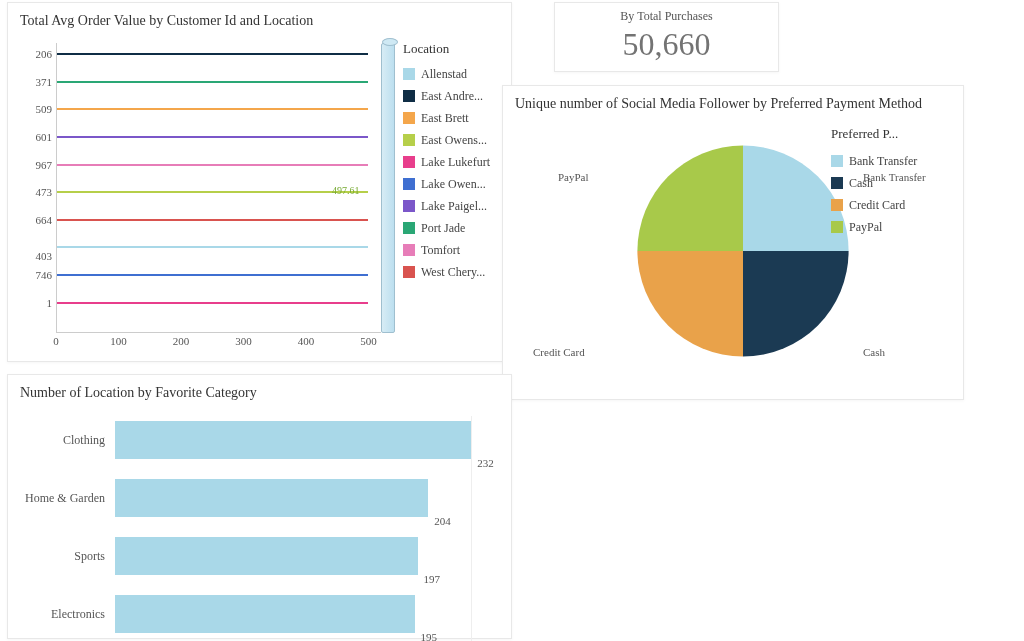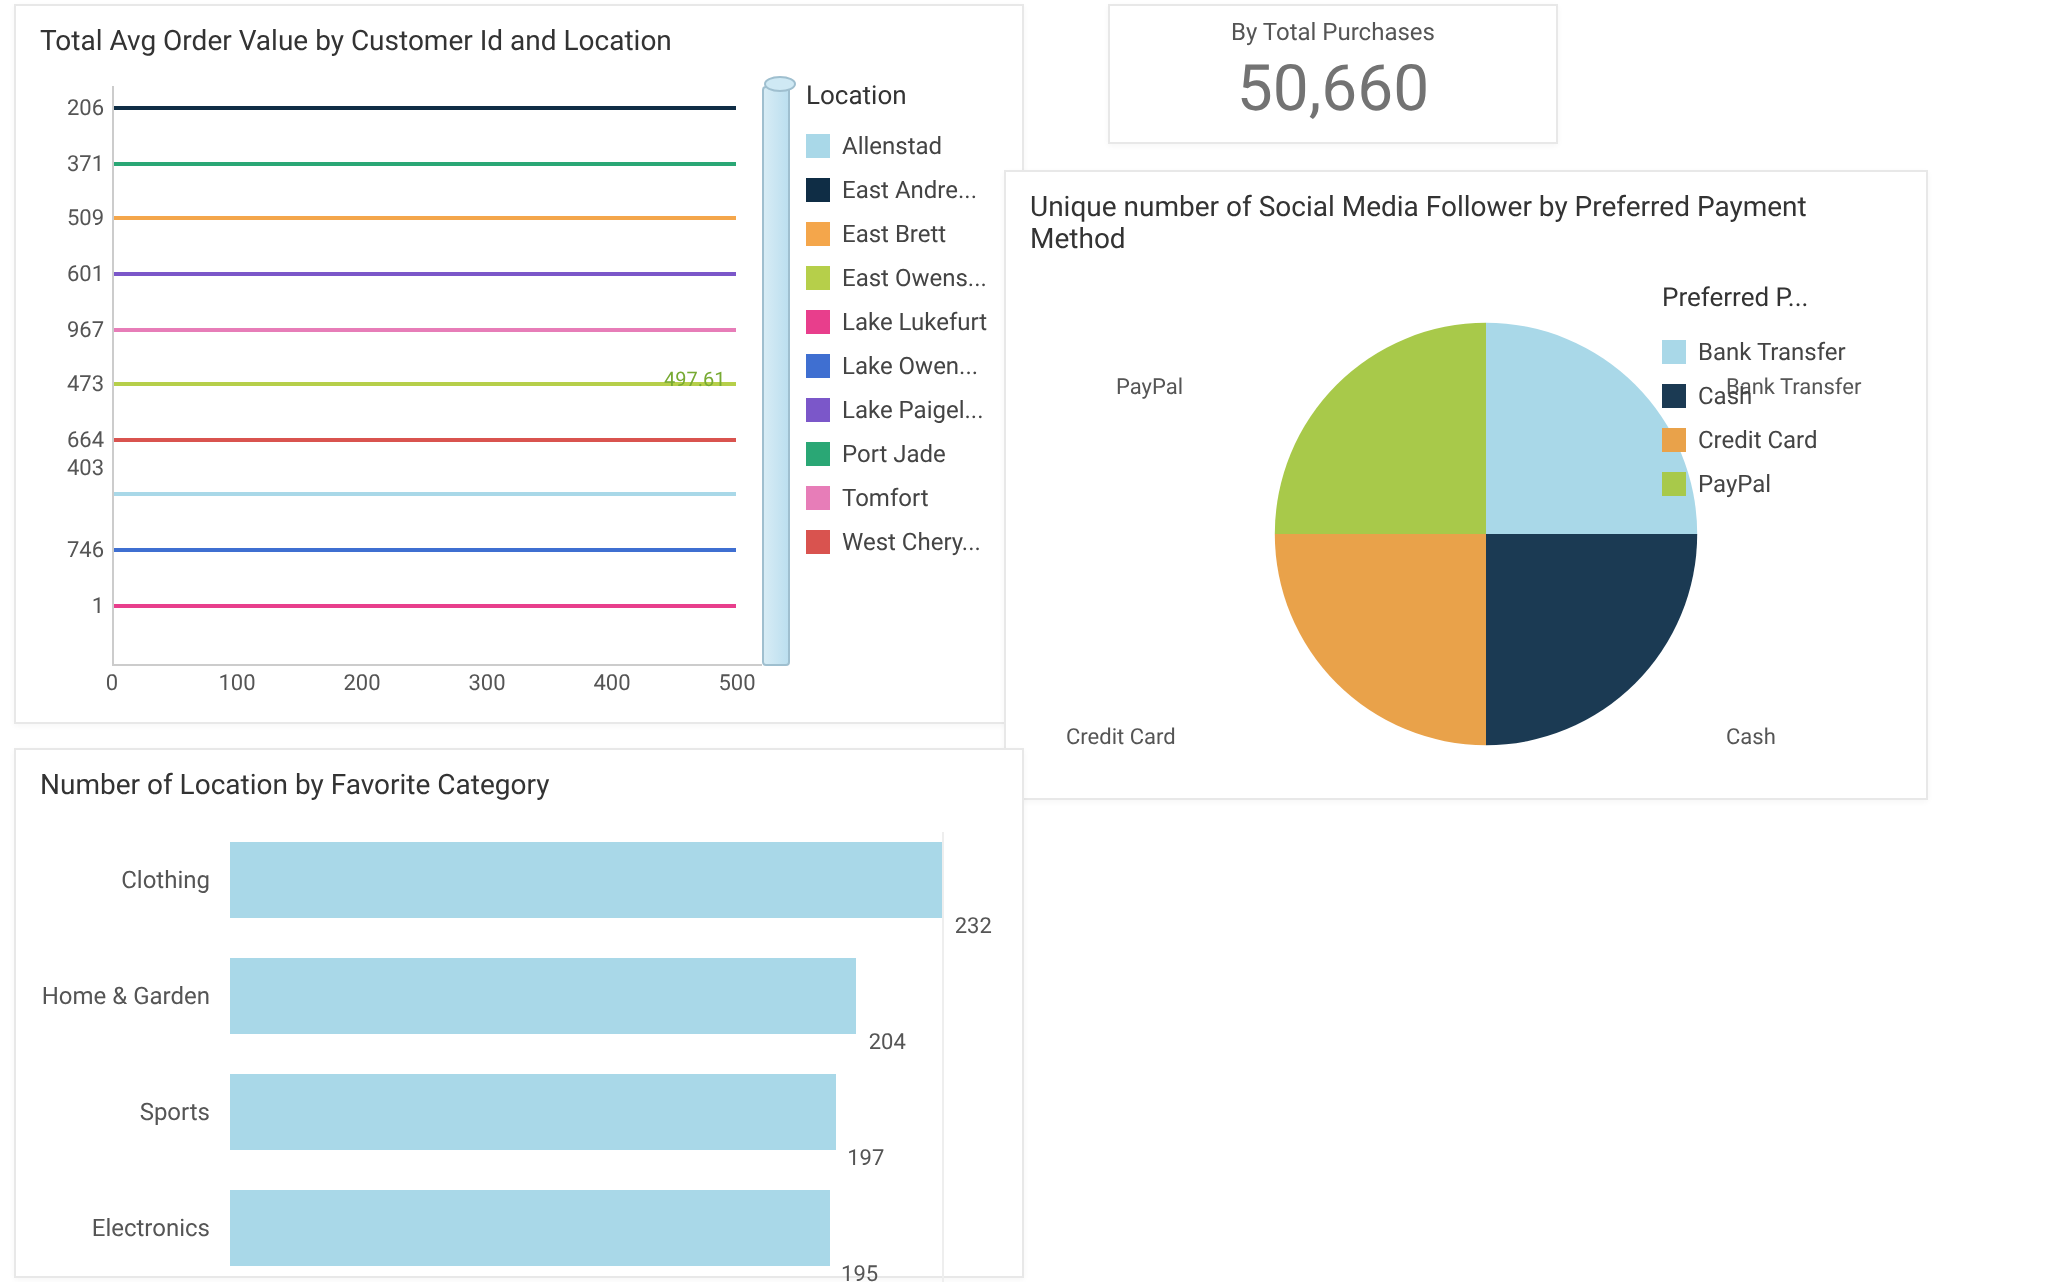--- a/index.html
+++ b/index.html
@@ -10,20 +10,21 @@
     color: #333;
     width: 1024px;
     height: 641px;
     overflow: hidden;
   }
   .panel {
     position: absolute;
     background: #fff;
     border: 1px solid #e8e8e8;
     box-shadow: 0 1px 3px rgba(0,0,0,0.04);
+    font-family: Liberation Serif, serif;
   }
   .title {
     font-size: 14px;
     font-weight: 400;
     color: #333;
     padding: 10px 12px 4px 12px;
   }
   
   #kpi { left: 554px; top: 2px; width: 225px; height: 70px; text-align:center; }
   #kpi .kpi-label { font-size: 12px; color:#555; padding-top:6px; }
@@ -73,21 +74,21 @@
   <div class="title">Total Avg Order Value by Customer Id and Location</div>
   <div class="lines-body">
     <div class="plot-y" id="lines-y">
         <span style="top: 11.0476px;">206</span>
         <span style="top: 38.6667px;">371</span>
         <span style="top: 66.2857px;">509</span>
         <span style="top: 93.9048px;">601</span>
         <span style="top: 121.524px;">967</span>
         <span style="top: 149.143px; text-align: right;">473</span>
         <span style="top: 176.762px;">664</span>
-        <span style="top: 191px; text-align: right;">403</span>
+        <span style="top: 213px; text-align: right;">403</span>
         <span style="top: 232px;">746</span>
         <span style="top: 259.619px;">1</span>
       </div>
     <div class="plot-area" id="lines-area">
         <div class="hline" style="top: 203.381px; width: 311.25px; background: rgb(169, 216, 232);"></div>
         <div class="hline" style="top: 10.0476px; width: 311.25px; background: rgb(15, 45, 69);"></div>
         <div class="hline" style="top: 65.2857px; width: 311.25px; background: rgb(244, 166, 75);"></div>
         <div class="hline" style="top: 148.143px; width: 311.006px; background: rgb(182, 207, 74);"></div>
         <div class="hval" style="left: 275.006px; top: 142.143px;">497.61</div>
         <div class="hline" style="top: 258.619px; width: 311.25px; background: rgb(232, 62, 140);"></div>

